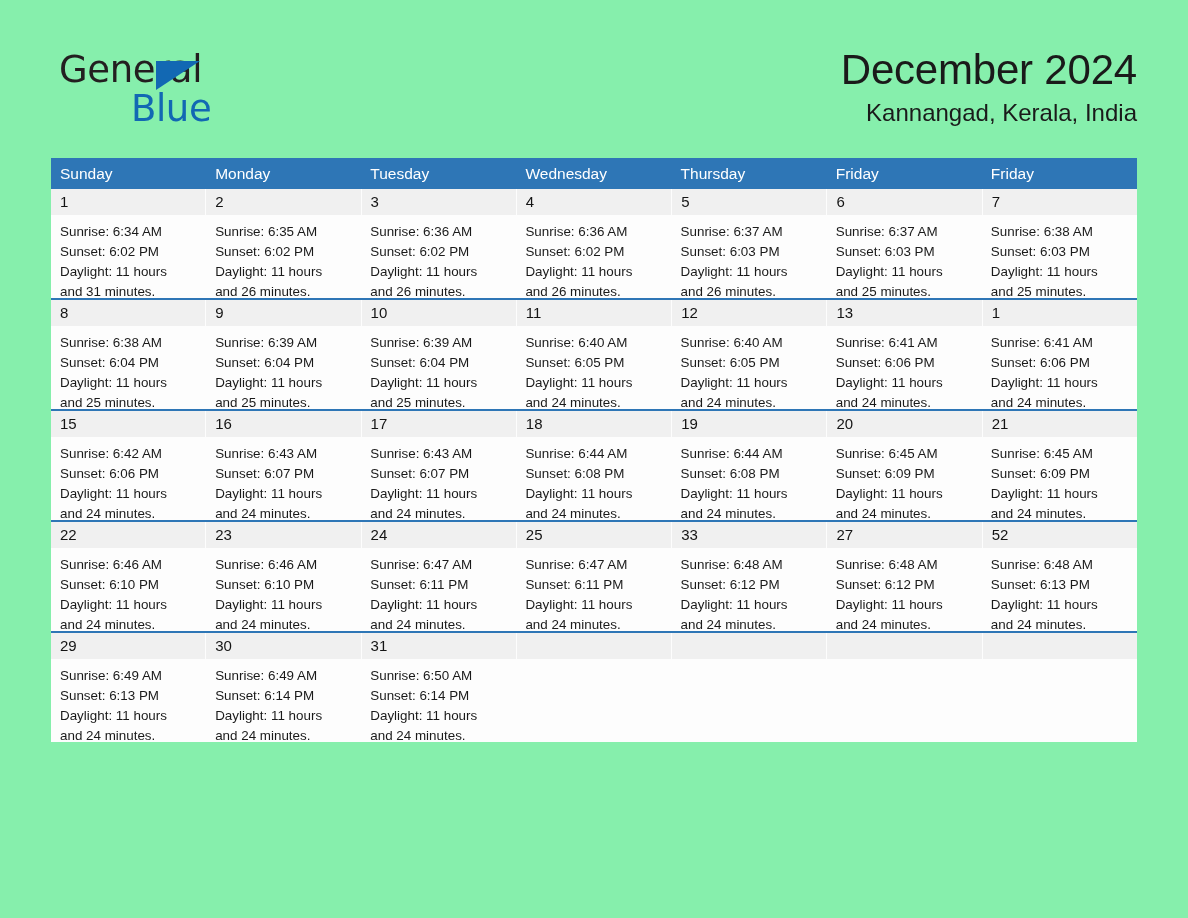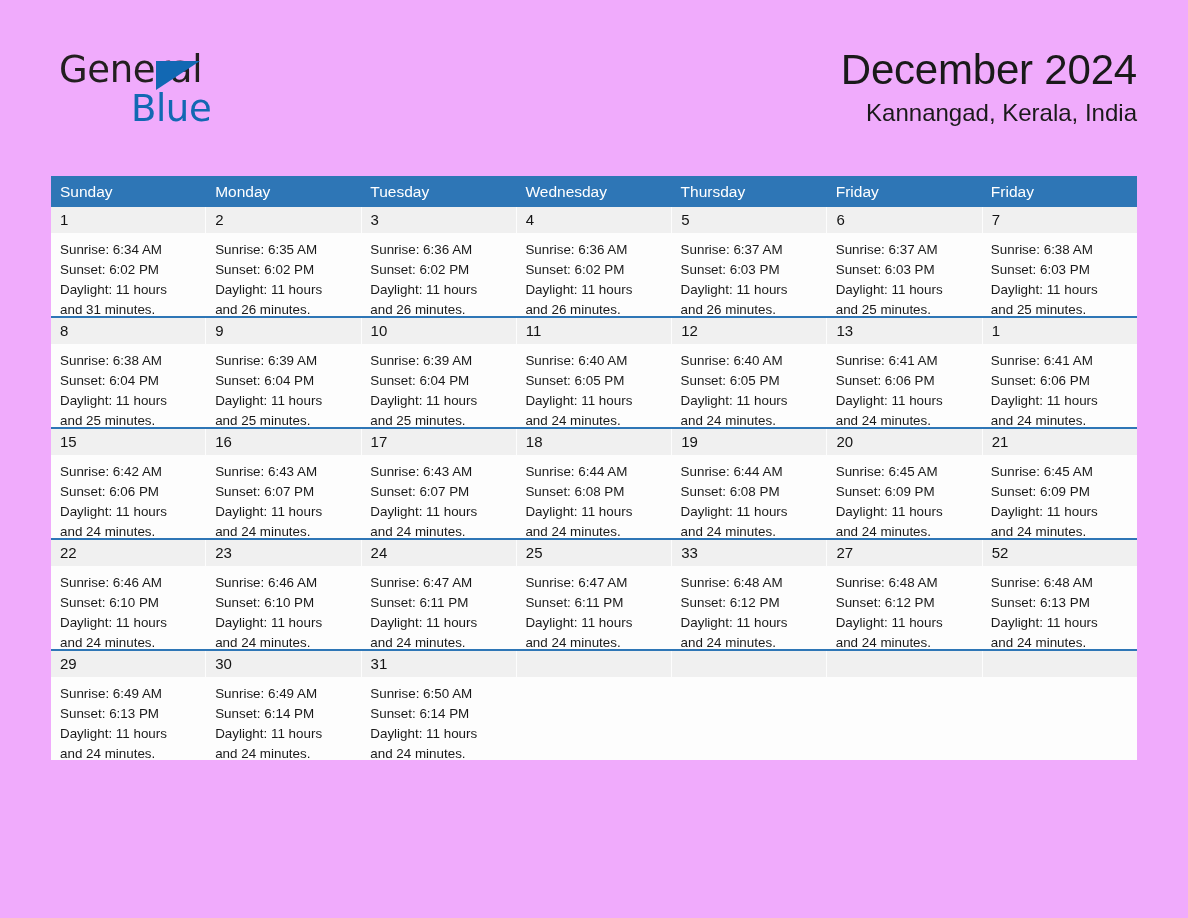--- a/index.html
+++ b/index.html
@@ -11,21 +11,21 @@
     width: 1188px;
     height: 918px;
     font-family: "Liberation Sans", sans-serif;
     color: #000000;
     overflow: hidden;
   }
   .page {
     position: relative;
     width: 1188px;
     height: 918px;
-    background: #f0abfc;
+    background: #86efac;
     box-sizing: border-box;
   }
 
   
   .header {
     position: absolute;
     left: 51px;
     top: 40px;
     right: 51px;
     height: 110px;
@@ -90,21 +90,20 @@
     line-height: 28px;
     white-space: nowrap;
   }
 
   
   .calendar {
     position: absolute;
     left: 51px;
     top: 158px;
     width: 1086px;
-    margin-top: 18px;
   }
   .weekday-row {
     display: flex;
     width: 100%;
     background: #2e76b6;
     height: 31px;
   }
   .weekday {
     flex: 1 1 0;
     min-width: 0;

